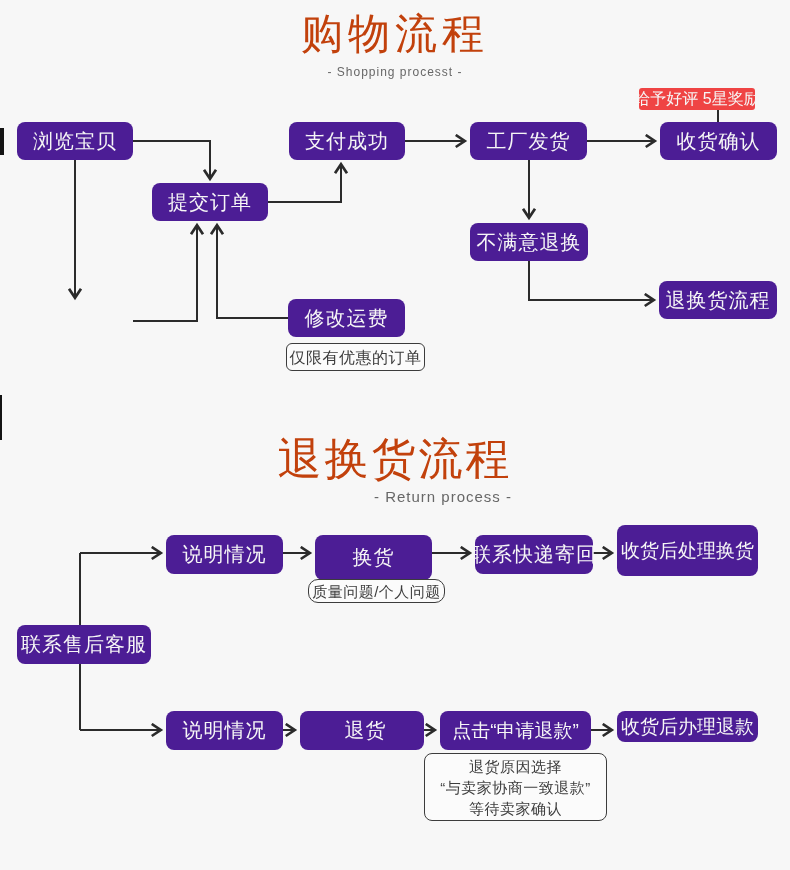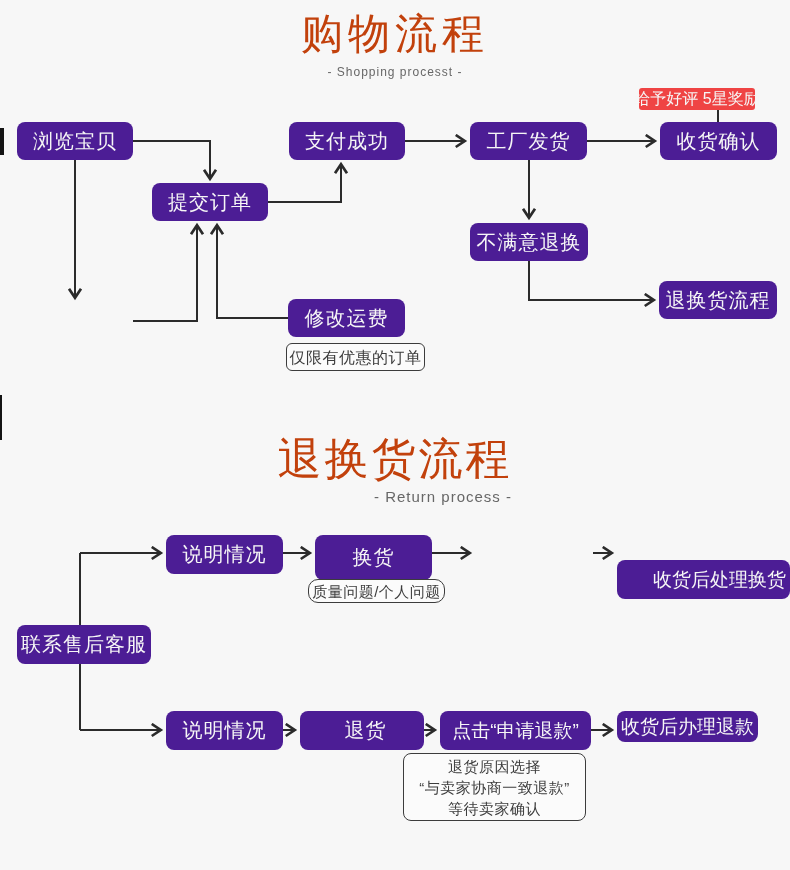--- a/index.html
+++ b/index.html
@@ -134,30 +134,31 @@
     <span class="line">仅限有优惠的订单</span>
   </div>
 
   <div class="title title-2">退换货流程</div>
   <div class="subtitle subtitle-2">- Return process -</div>
 
   <div class="node" style="left:17px;top:625px;width:134px;height:39px;">联系售后客服</div>
 
   <div class="node" style="left:166px;top:535px;width:117px;height:39px;">说明情况</div>
   <div class="node" style="left:315px;top:535px;width:117px;height:45px;">换货</div>
-  <div class="node small-text" style="left:617px;top:560px;width:141px;height:39px;padding-left:32px;">收货后处理换货</div>
+  <div class="node" style="left:475px;top:535px;width:118px;height:39px;">联系快递寄回</div>
+  <div class="node small-text" style="left:617px;top:525px;width:141px;height:51px;">收货后处理换货</div>
 
   <div class="outline-note" style="left:308px;top:579px;width:135px;height:22px;border-radius:10px;">
     <span class="line">质量问题/个人问题</span>
   </div>
 
   <div class="node" style="left:166px;top:711px;width:117px;height:39px;">说明情况</div>
   <div class="node" style="left:300px;top:711px;width:117px;height:39px;padding-left:7px;">退货</div>
   <div class="node small-text" style="left:440px;top:711px;width:151px;height:39px;">点击“申请退款”</div>
   <div class="node small-text" style="left:617px;top:711px;width:141px;height:31px;">收货后办理退款</div>
 
-  <div class="outline-note" style="left:403px;top:753px;width:181px;height:66px;">
+  <div class="outline-note" style="left:424px;top:753px;width:181px;height:66px;">
     <div class="line">退货原因选择</div>
     <div class="line">“与卖家协商一致退款”</div>
     <div class="line">等待卖家确认</div>
   </div>
 
 </div>
 
 </body></html>

